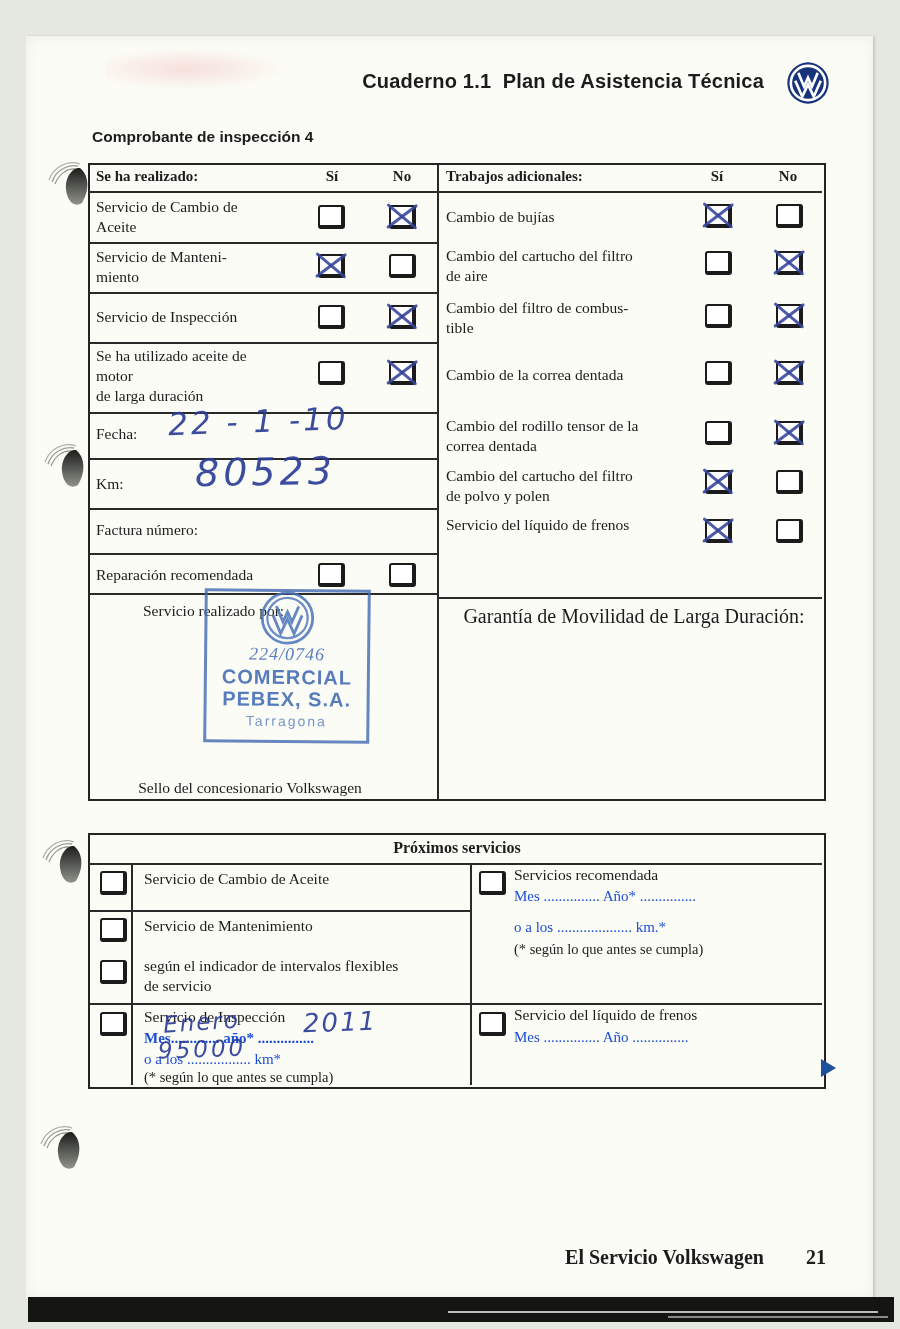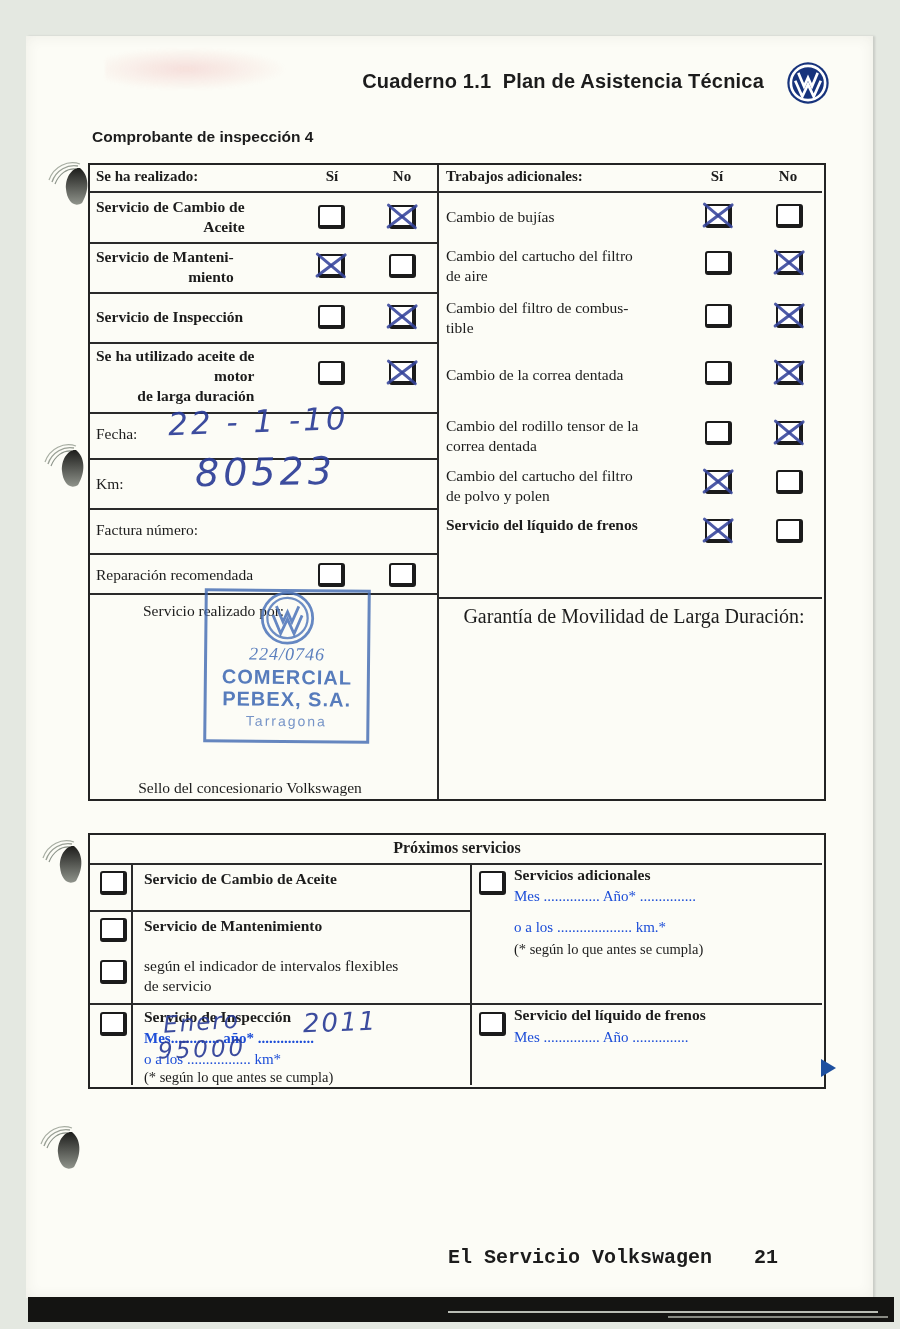--- a/index.html
+++ b/index.html
@@ -13,21 +13,21 @@
   
   .frame{border:2px solid #232323;}
   .hline{background:#2a2a2a;height:1.5px;}
   .vline{background:#2a2a2a;width:1.5px;}
   
   .sans{font-family:"Liberation Sans",sans-serif;}
   .doc-title{font-size:20px;font-weight:bold;letter-spacing:.2px;white-space:pre;text-align:right;}
   .sec-title{font-size:15.5px;font-weight:bold;}
   .th{font-size:15px;font-weight:bold;}
   .row-label{font-size:15.5px;line-height:20px;white-space:pre-line;}
-  .bold{font-weight:bold;text-align:right;}
+  .bold{font-weight:normal;}
   .dotline{font-size:15px;line-height:20px;color:#1d4ed8;}
   .note{font-size:14.5px;}
   
   .cb{position:absolute;width:21px;height:18px;background:#fff;border:2px solid #1b1b1b;
       border-right-width:4px;border-bottom-width:4px;border-radius:3px;}
   .cb.checked::before,.cb.checked::after{content:"";position:absolute;left:-8px;top:8px;width:38px;height:2.6px;
       background:#34439b;border-radius:3px;opacity:.88;}
   .cb.checked::before{transform:rotate(-37deg);}
   .cb.checked::after{transform:rotate(40deg);}
   
@@ -38,22 +38,22 @@
   .stamp *{color:#4a72b8;}
   .stamp-num{position:absolute;left:0;width:100%;top:52px;font-size:18px;font-style:italic;letter-spacing:1px;opacity:.9;}
   .stamp-n1{position:absolute;left:0;width:100%;top:74px;font-family:"Liberation Sans",sans-serif;
             font-size:20px;font-weight:bold;letter-spacing:1px;opacity:.92;}
   .stamp-n2{position:absolute;left:0;width:100%;top:96px;font-family:"Liberation Sans",sans-serif;
             font-size:20px;font-weight:bold;letter-spacing:1px;opacity:.92;}
   .stamp-city{position:absolute;left:0;width:100%;top:121px;font-family:"Liberation Sans",sans-serif;
             font-size:14px;letter-spacing:2px;opacity:.75;}
   .arrow-right{width:0;height:0;border-top:9px solid transparent;border-bottom:9px solid transparent;
             border-left:15px solid #1d4f9f;}
-  .footer{font-family:Liberation Mono, monospace;font-size:20px;font-weight:bold;
-          display:flex;justify-content:center;gap:42px;}
+  .footer{font-family:Liberation Serif, serif;font-size:20px;font-weight:bold;
+          display:flex;justify-content:flex-end;gap:42px;}
   .ghost{background:radial-gradient(ellipse at 45% 50%, rgba(232,150,150,.28), rgba(232,150,150,0) 72%);
          filter:blur(1px);}
 </style>
 </head>
 <body>
 
 <div id="scan">
 
   <div class="abs page"></div>
 
@@ -235,21 +235,21 @@
   <div class="abs th" style="left:90px;top:839px;width:734px;text-align:center;font-size:16px;">Próximos servicios</div>
   <div class="abs hline" style="left:90px;top:863px;width:732px;"></div>
   <div class="abs vline" style="left:131px;top:863px;height:222px;"></div>
   <div class="abs vline" style="left:470px;top:863px;height:222px;"></div>
   <div class="abs hline" style="left:90px;top:910px;width:380px;"></div>
   <div class="abs hline" style="left:90px;top:1003px;width:732px;"></div>
 
   <span class="cb" style="left:100px;top:871px;"></span>
   <div class="abs row-label bold" style="left:144px;top:869px;">Servicio de Cambio de Aceite</div>
   <span class="cb" style="left:479px;top:871px;"></span>
-  <div class="abs row-label bold" style="left:514px;top:865px;">Servicios adicionales</div>
+  <div class="abs row-label bold" style="left:514px;top:865px;">Servicios recomendada</div>
   <div class="abs dotline" style="left:514px;top:886px;">Mes ............... Año* ...............</div>
 
   <span class="cb" style="left:100px;top:918px;"></span>
   <div class="abs row-label bold" style="left:144px;top:916px;">Servicio de Mantenimiento</div>
   <span class="cb" style="left:100px;top:960px;"></span>
   <div class="abs row-label" style="left:144px;top:956px;">según el indicador de intervalos flexibles
 de servicio</div>
   <div class="abs dotline" style="left:514px;top:917px;">o a los .................... km.*</div>
   <div class="abs note" style="left:514px;top:941px;">(* según lo que antes se cumpla)</div>
 

